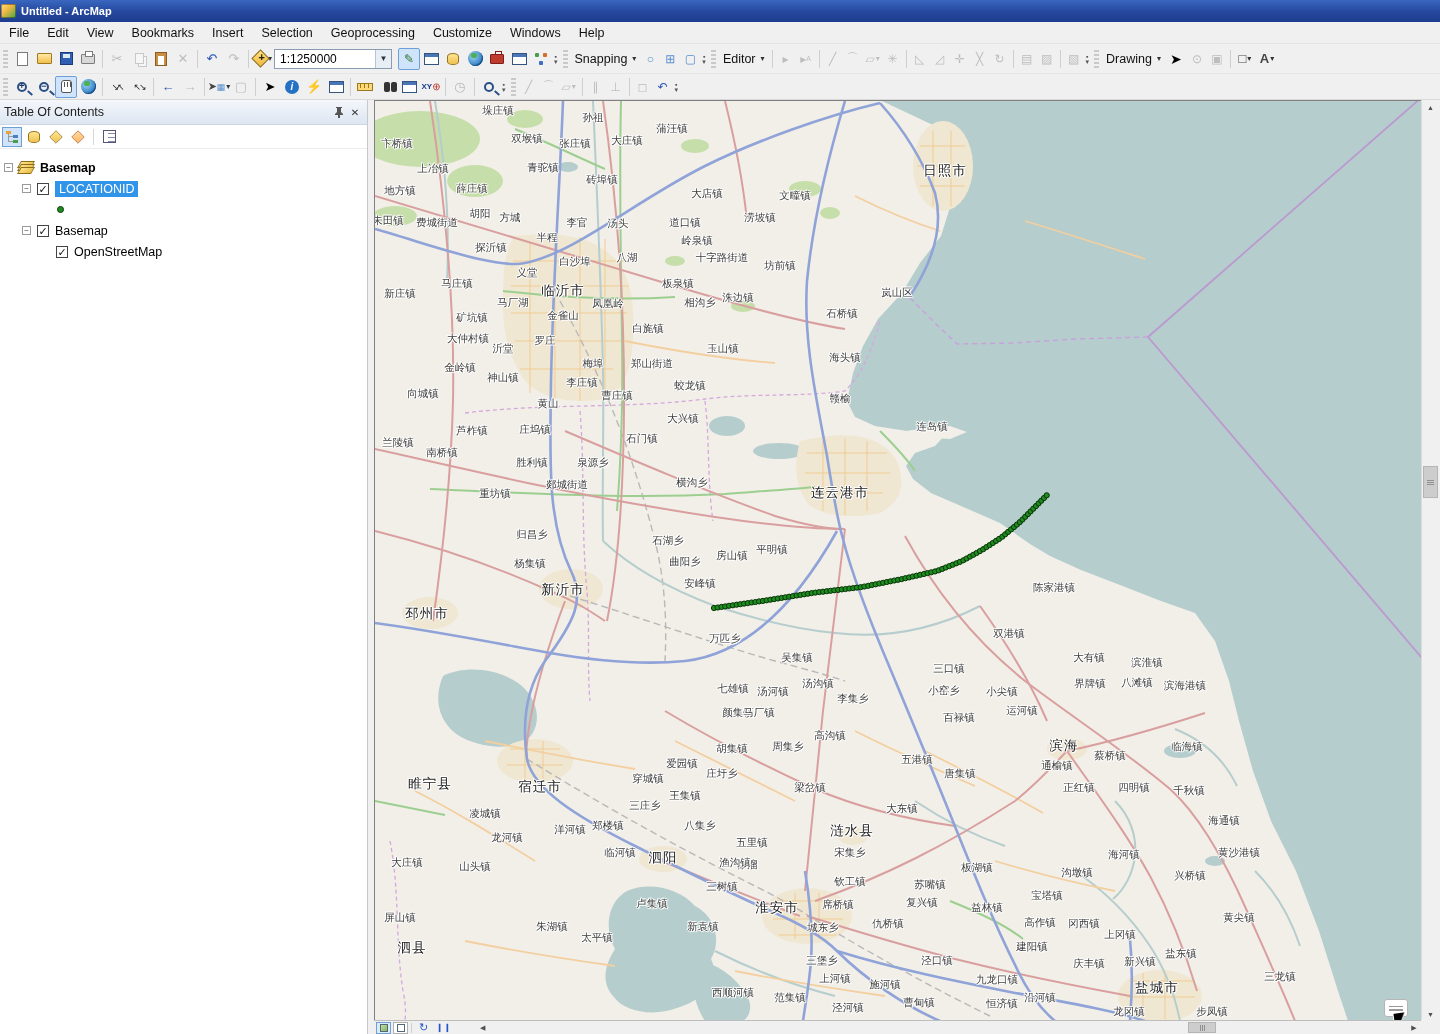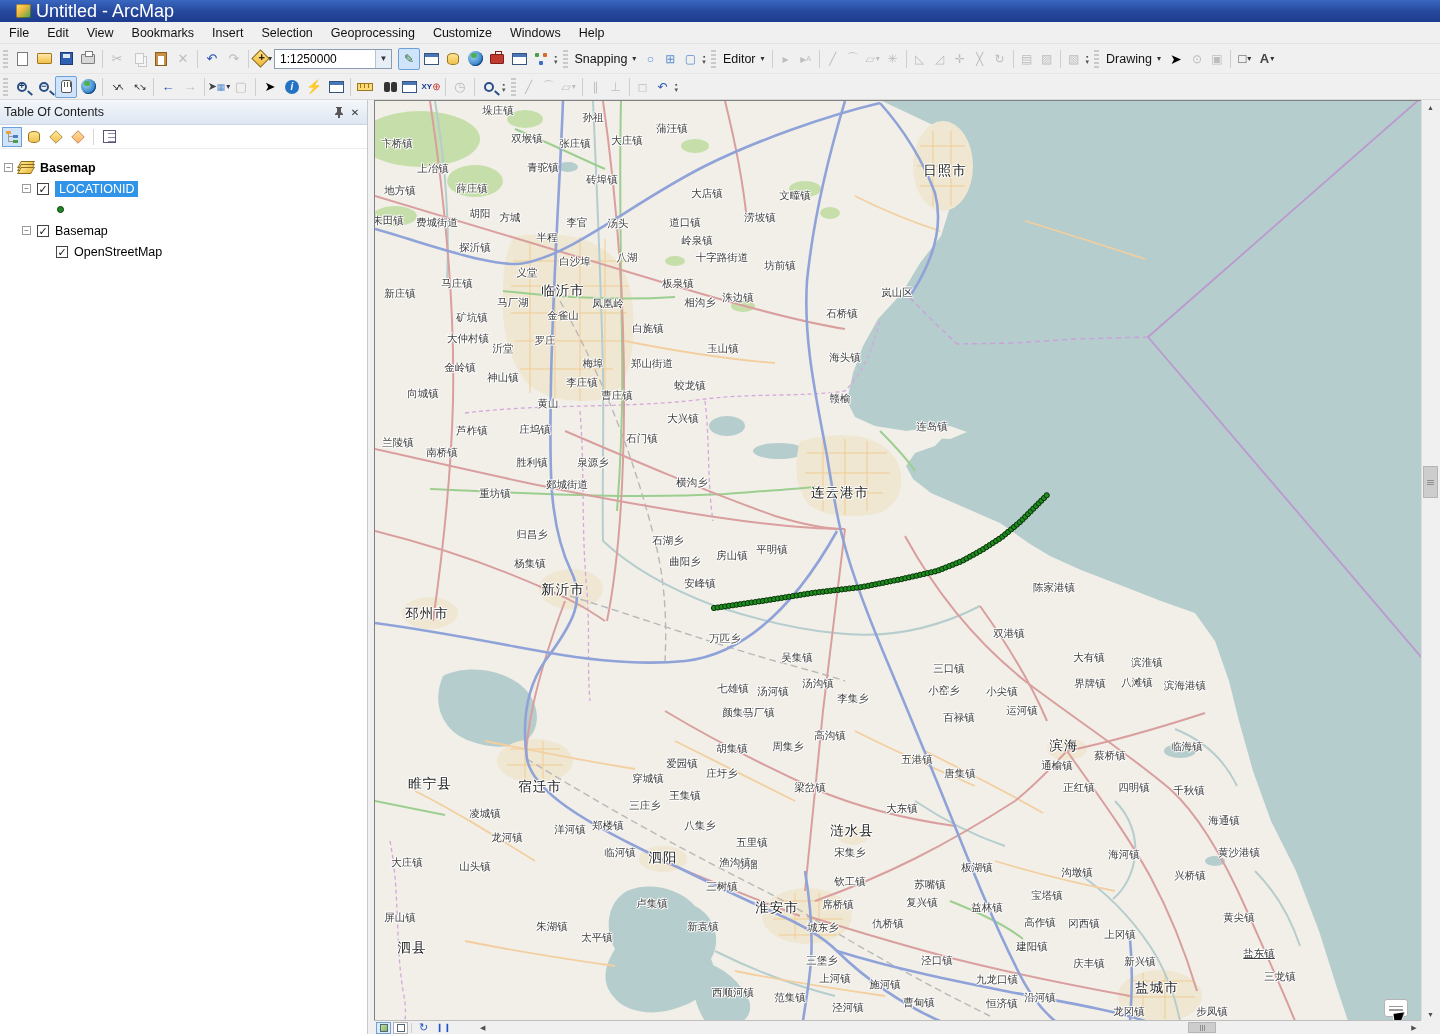--- a/index.html
+++ b/index.html
@@ -1,21 +1,21 @@
 <!DOCTYPE html>
 <html><head>
 <meta charset="utf-8">
 <style>
   html,body{margin:0;padding:0;width:1440px;height:1034px;overflow:hidden;
     font-family:"Liberation Sans",sans-serif;background:#f0f0f0;position:relative;}
   *{box-sizing:border-box;}
   
   .titlebar{position:absolute;left:0;top:0;width:1440px;height:22px;
     background:linear-gradient(180deg,#3a67c0 0%,#25479c 55%,#1d3c8f 100%);
-    color:#fff;font-size:18px;display:flex;align-items:center;padding-left:16px;}
+    color:#fff;font-size:11px;display:flex;align-items:center;padding-left:1px;font-weight:bold;}
   .appicon{width:15px;height:14px;margin-right:5px;border-radius:2px;
     background:linear-gradient(135deg,#ffe27a 0%,#f4b942 40%,#3fa44c 100%);
     box-shadow:inset 0 0 0 1px rgba(0,0,0,.35);}
   .menubar{position:absolute;left:0;top:22px;width:1440px;height:22px;background:#f0f0f0;
     display:flex;align-items:center;font-size:12.5px;color:#111;border-bottom:1px solid #e3e3e3;}
   .menuitem{padding:3px 9px;cursor:default;}
   
   .tbrow{position:absolute;left:0;width:1440px;background:#f0f0f0;display:flex;align-items:center;}
   #tbrow1{top:44px;height:30px;border-bottom:1px solid #e6e6e6;}
   #tbrow2{top:74px;height:26px;border-bottom:1px solid #d9d9d9;}
@@ -697,21 +697,21 @@
       <span class="mlabel" style="left: 332px; top: 93px;">大店镇</span>
       <span class="mlabel" style="left: 420px; top: 95px;">文疃镇</span>
       <span class="mlabel" style="left: 13px; top: 120px;">朱田镇</span>
       <span class="mlabel" style="left: 62px; top: 122px;">费城街道</span>
       <span class="mlabel" style="left: 105px; top: 113px;">胡阳</span>
       <span class="mlabel" style="left: 135px; top: 117px;">方城</span>
       <span class="mlabel" style="left: 202px; top: 122px;">李官</span>
       <span class="mlabel" style="left: 243px; top: 123px;">汤头</span>
       <span class="mlabel" style="left: 310px; top: 122px;">道口镇</span>
       <span class="mlabel" style="left: 385px; top: 117px;">涝坡镇</span>
-      <span class="mlabel" style="left: 100px; top: 147px; text-align: center;">探沂镇</span>
+      <span class="mlabel" style="left: 116px; top: 147px; text-align: center;">探沂镇</span>
       <span class="mlabel" style="left: 172px; top: 137px;">半程</span>
       <span class="mlabel" style="left: 322px; top: 140px;">岭泉镇</span>
       <span class="mlabel" style="left: 347px; top: 157px;">十字路街道</span>
       <span class="mlabel" style="left: 405px; top: 165px;">坊前镇</span>
       <span class="mlabel" style="left: 200px; top: 161px;">白沙埠</span>
       <span class="mlabel" style="left: 252px; top: 157px;">八湖</span>
       <span class="mlabel" style="left: 152px; top: 172px;">义堂</span>
       <span class="mlabel" style="left: 82px; top: 183px;">马庄镇</span>
       <span class="mlabel" style="left: 25px; top: 193px;">新庄镇</span>
       <span class="mlabel" style="left: 303px; top: 183px;">板泉镇</span>
@@ -831,21 +831,21 @@
       <span class="mlabel" style="left: 702px; top: 772px;">沟墩镇</span>
       <span class="mlabel" style="left: 815px; top: 775px;">兴桥镇</span>
       <span class="mlabel" style="left: 555px; top: 784px;">苏嘴镇</span>
       <span class="mlabel" style="left: 547px; top: 802px;">复兴镇</span>
       <span class="mlabel" style="left: 612px; top: 807px;">益林镇</span>
       <span class="mlabel" style="left: 672px; top: 795px;">宝塔镇</span>
       <span class="mlabel" style="left: 665px; top: 822px;">高作镇</span>
       <span class="mlabel" style="left: 709px; top: 823px;">冈西镇</span>
       <span class="mlabel" style="left: 745px; top: 794px; margin-top: 40px;">上冈镇</span>
       <span class="mlabel" style="left: 864px; top: 817px;">黄尖镇</span>
-      <span class="mlabel" style="left: 884px; top: 853px; text-decoration: underline;">盐东镇</span>
+      <span class="mlabel" style="left: 806px; top: 853px;">盐东镇</span>
       <span class="mlabel" style="left: 657px; top: 846px;">建阳镇</span>
       <span class="mlabel" style="left: 562px; top: 860px;">泾口镇</span>
       <span class="mlabel" style="left: 714px; top: 863px;">庆丰镇</span>
       <span class="mlabel" style="left: 765px; top: 861px;">新兴镇</span>
       <span class="mlabel" style="left: 622px; top: 879px;">九龙口镇</span>
       <span class="mlabel" style="left: 665px; top: 897px;">沿河镇</span>
       <span class="mlabel" style="left: 627px; top: 903px;">恒济镇</span>
       <span class="mlabel" style="left: 905px; top: 876px;">三龙镇</span>
       <span class="mlabel" style="left: 754px; top: 911px;">龙冈镇</span>
       <span class="mlabel" style="left: 837px; top: 911px;">步凤镇</span>

